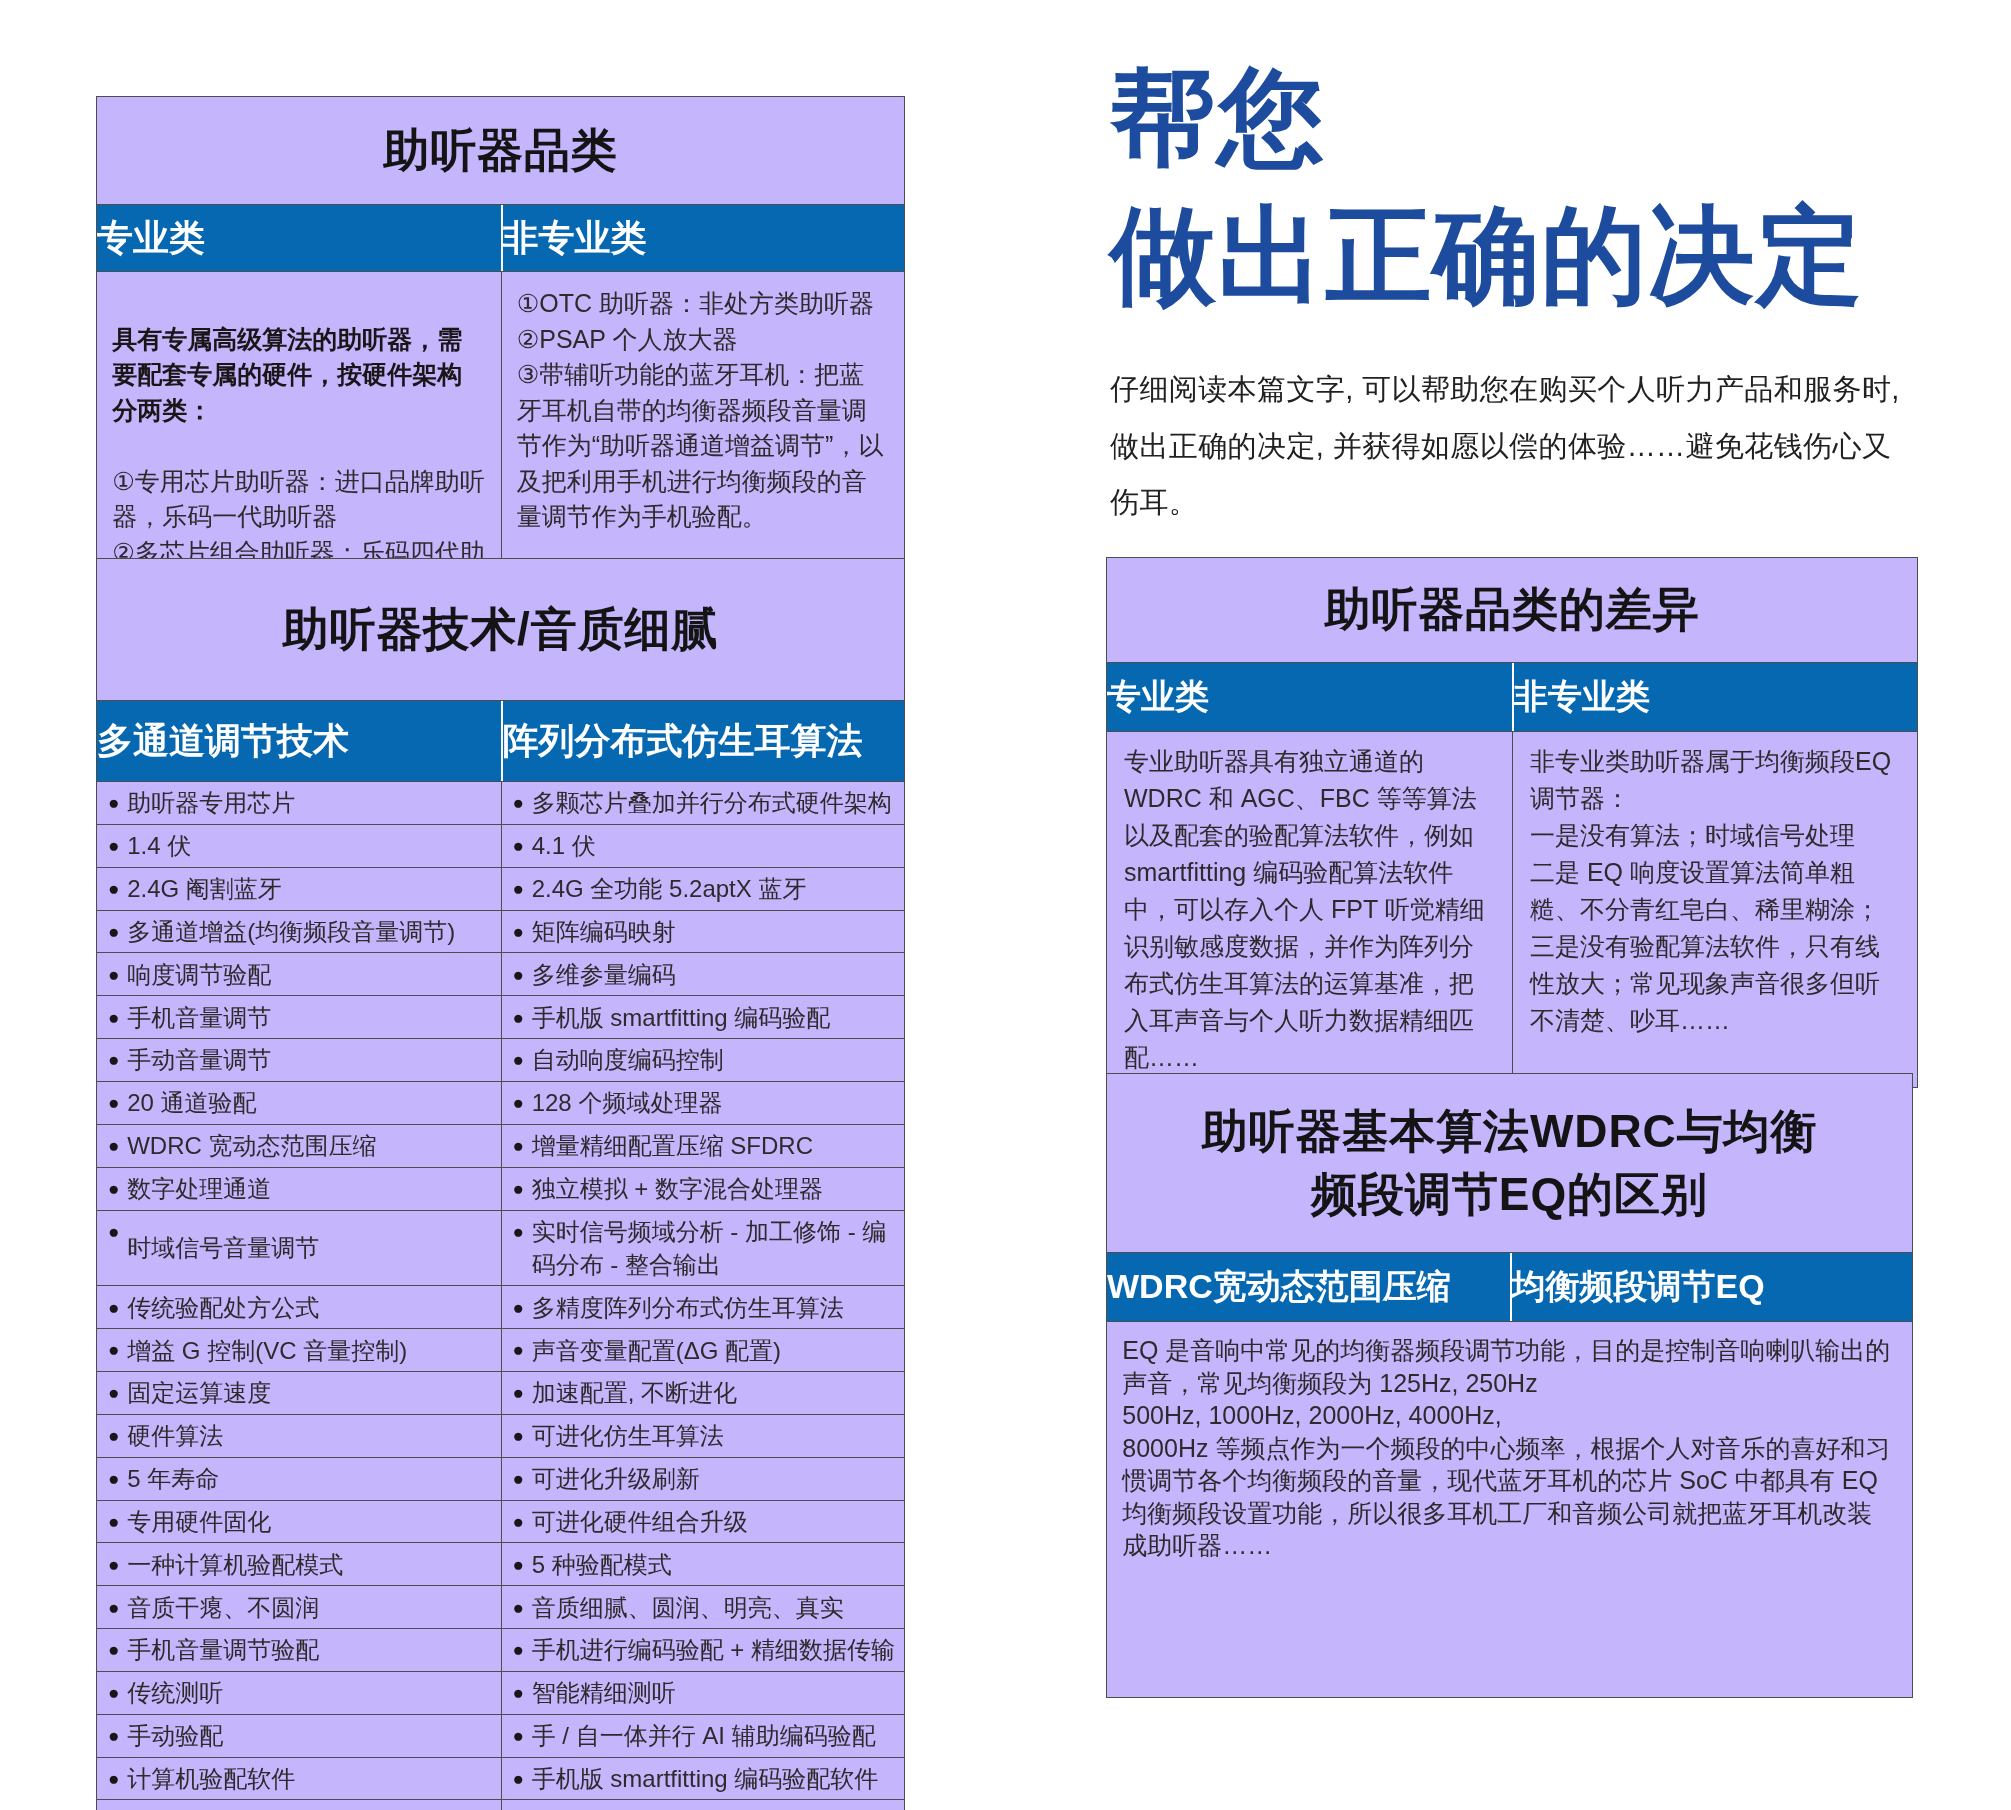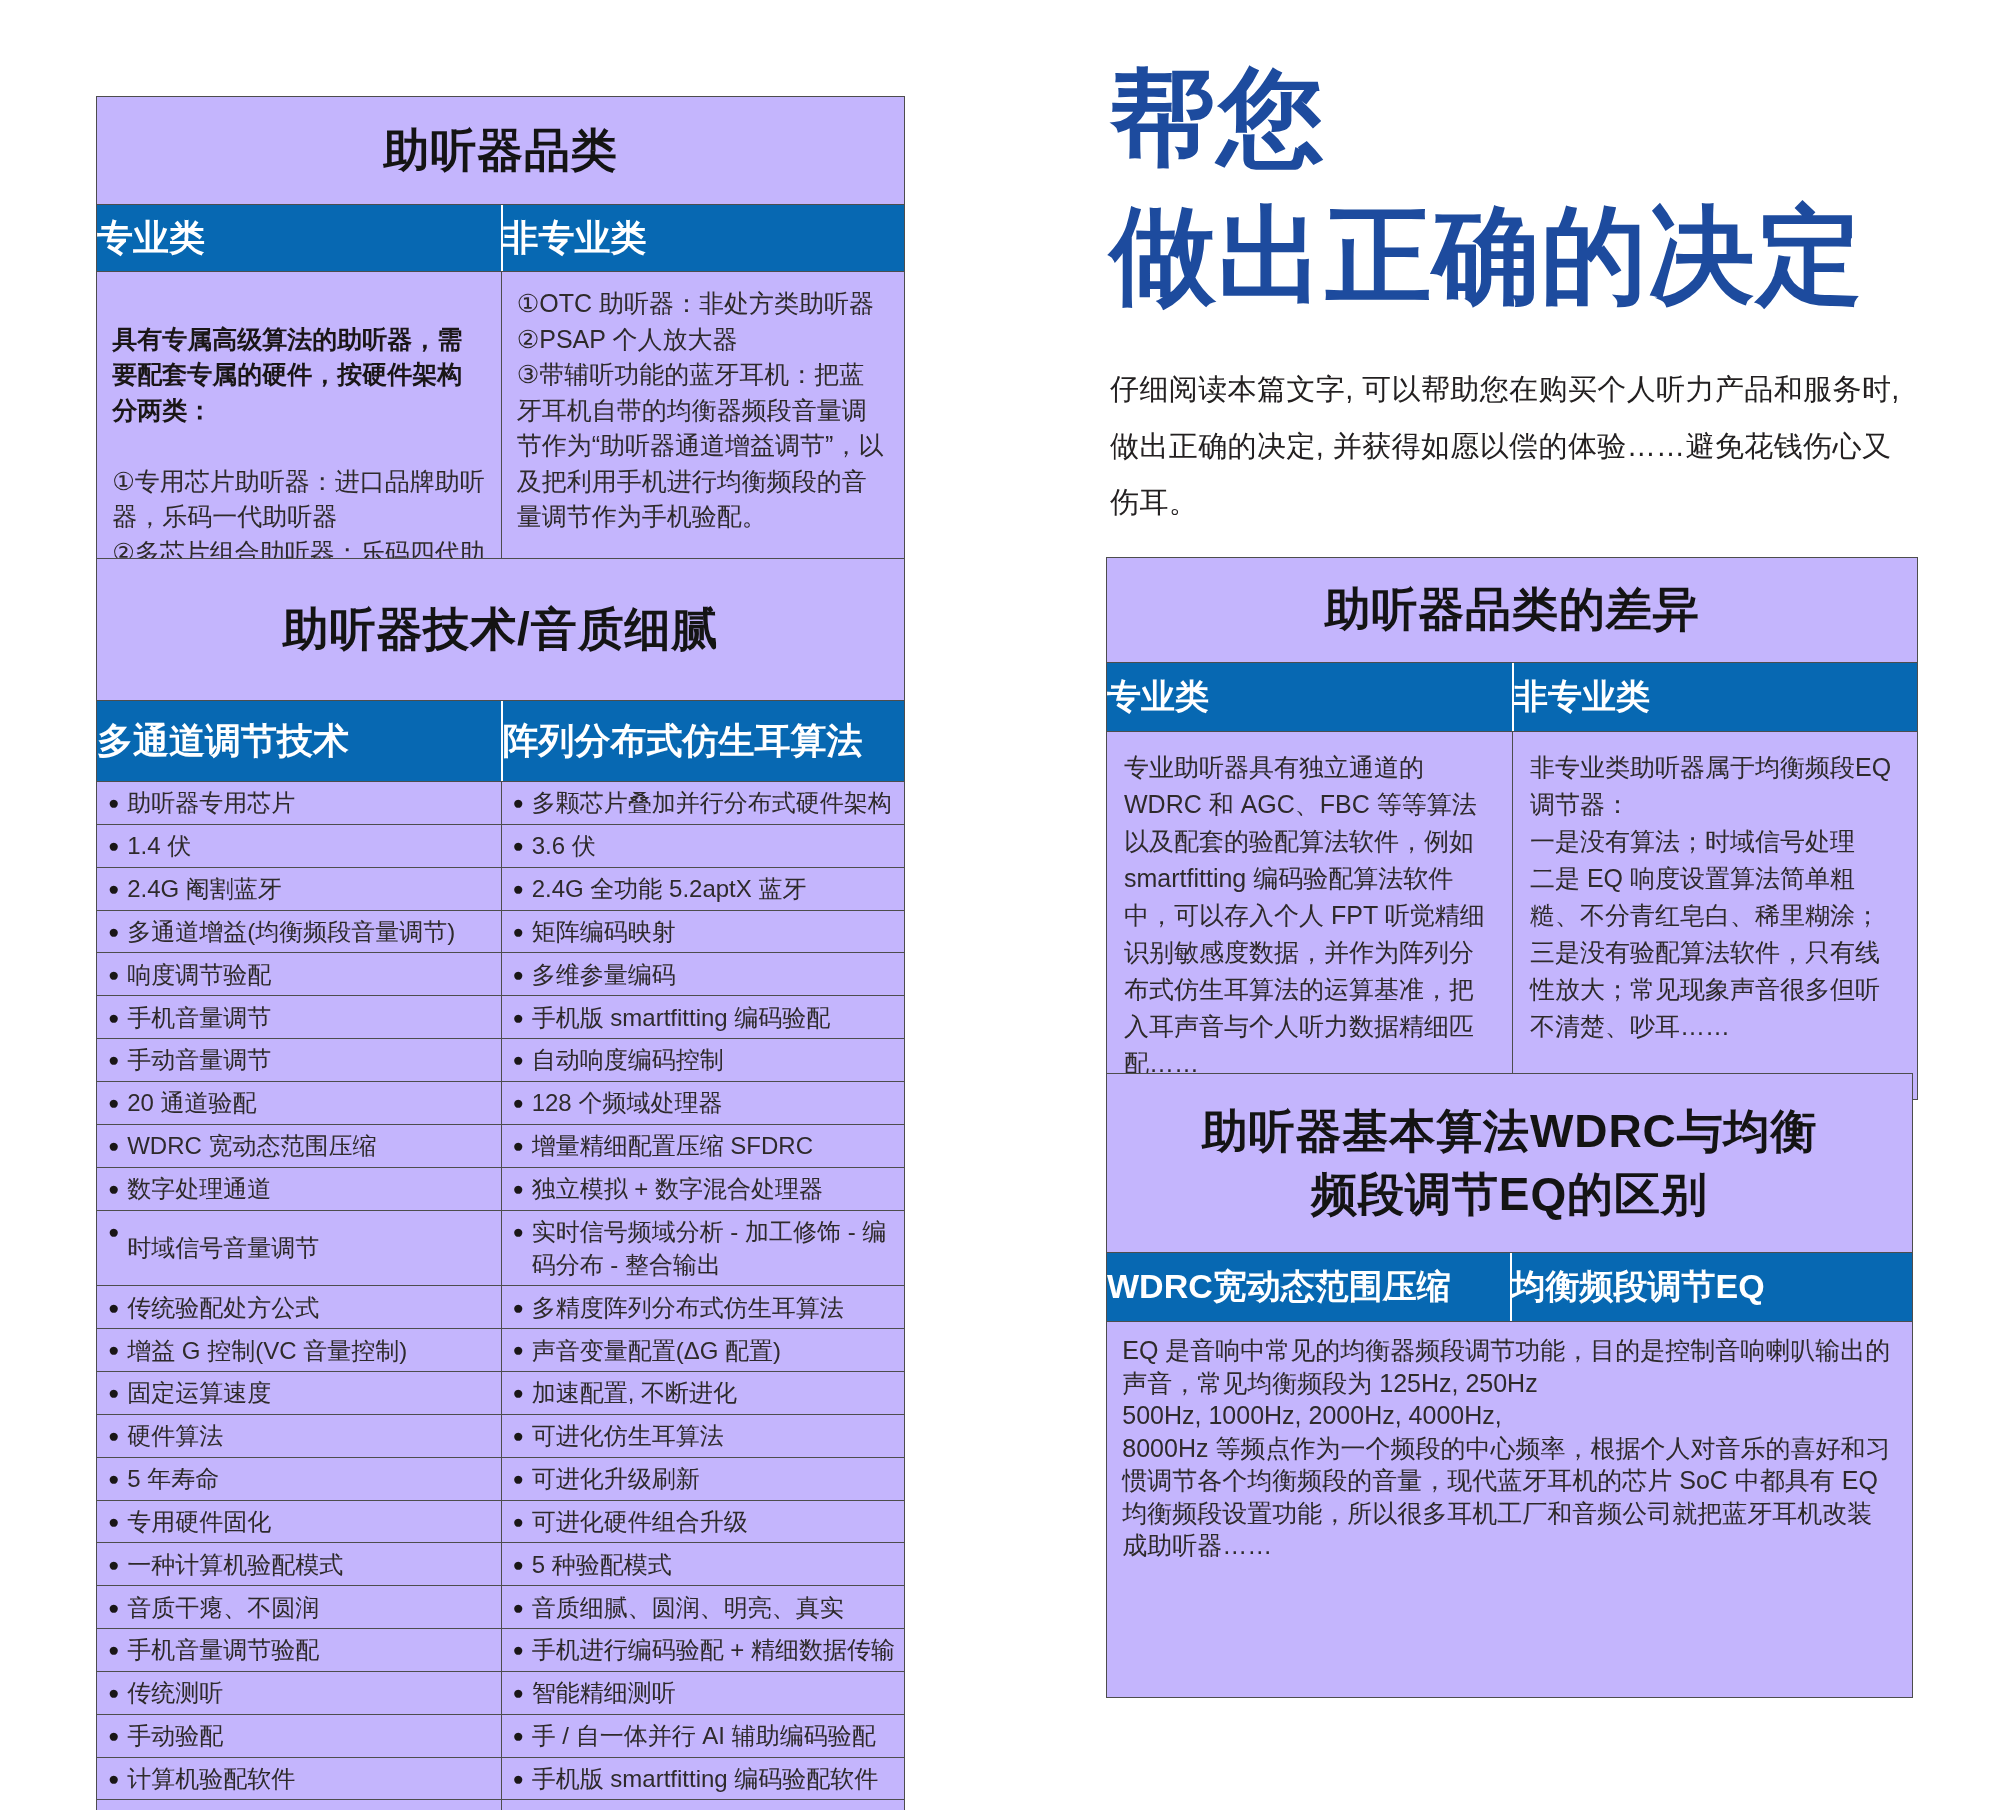--- a/index.html
+++ b/index.html
@@ -39,21 +39,21 @@
   .tcell{
     flex:1 1 50%;box-sizing:border-box;display:flex;align-items:center;
     min-height:37px;padding:4.3px 3.4px 4.3px 11px;font-size:24px;line-height:1.38;color:#2e2a2b;
   }
   .tcell + .tcell{border-left:1.7px solid #4d4d4d;}
   .bullet{align-self:flex-start;font-size:19px;line-height:1.75;margin-right:7.7px;color:#1a1617;}
   
   #tbl-difference{left:1106px;top:557px;width:812px;}
   #tbl-difference .tbl-title{padding:20.4px 0;}
   #tbl-difference .th{padding:11px 0;font-size:34px;}
-  #tbl-difference .td{min-height:252px;padding:17px 17px;font-size:25px;line-height:1.48;color:#2e2a2b;}
+  #tbl-difference .td{min-height:252px;padding:11px 17px;font-size:25px;line-height:1.48;color:#2e2a2b;}
   
   #tbl-wdrc{left:1106px;top:1073px;width:807px;}
   #tbl-wdrc .tbl-title{padding:25.6px 0;}
   #tbl-wdrc .th{padding:11px 0;font-size:34px;}
   #tbl-wdrc .td{min-height:375px;padding:12px 15.3px;font-size:25px;line-height:1.3;color:#2e2a2b;}
   
   #hero-title{
     left:1110px;top:49px;width:852px;
     font-size:106px;line-height:1.3;font-weight:900;color:#1d4b9e;
     letter-spacing:1.7px;white-space:pre-line;
@@ -105,21 +105,21 @@
           <span>多颗芯片叠加并行分布式硬件架构</span>
         </div>
       </div>
       <div class="trow">
         <div class="tcell">
           <span class="bullet">●</span>
           <span>1.4 伏</span>
         </div>
         <div class="tcell">
           <span class="bullet">●</span>
-          <span>3.6 伏</span>
+          <span>4.1 伏</span>
         </div>
       </div>
       <div class="trow">
         <div class="tcell">
           <span class="bullet">●</span>
           <span>2.4G 阉割蓝牙</span>
         </div>
         <div class="tcell">
           <span class="bullet">●</span>
           <span>2.4G 全功能 5.2aptX 蓝牙</span>

